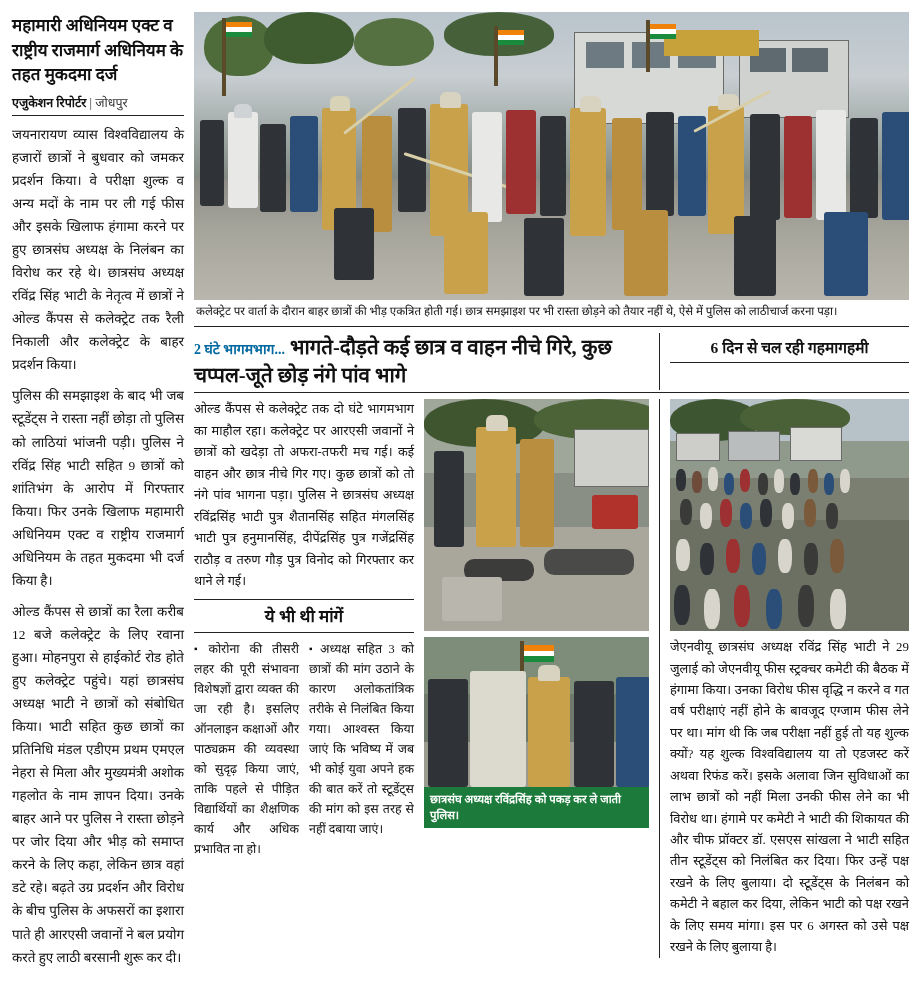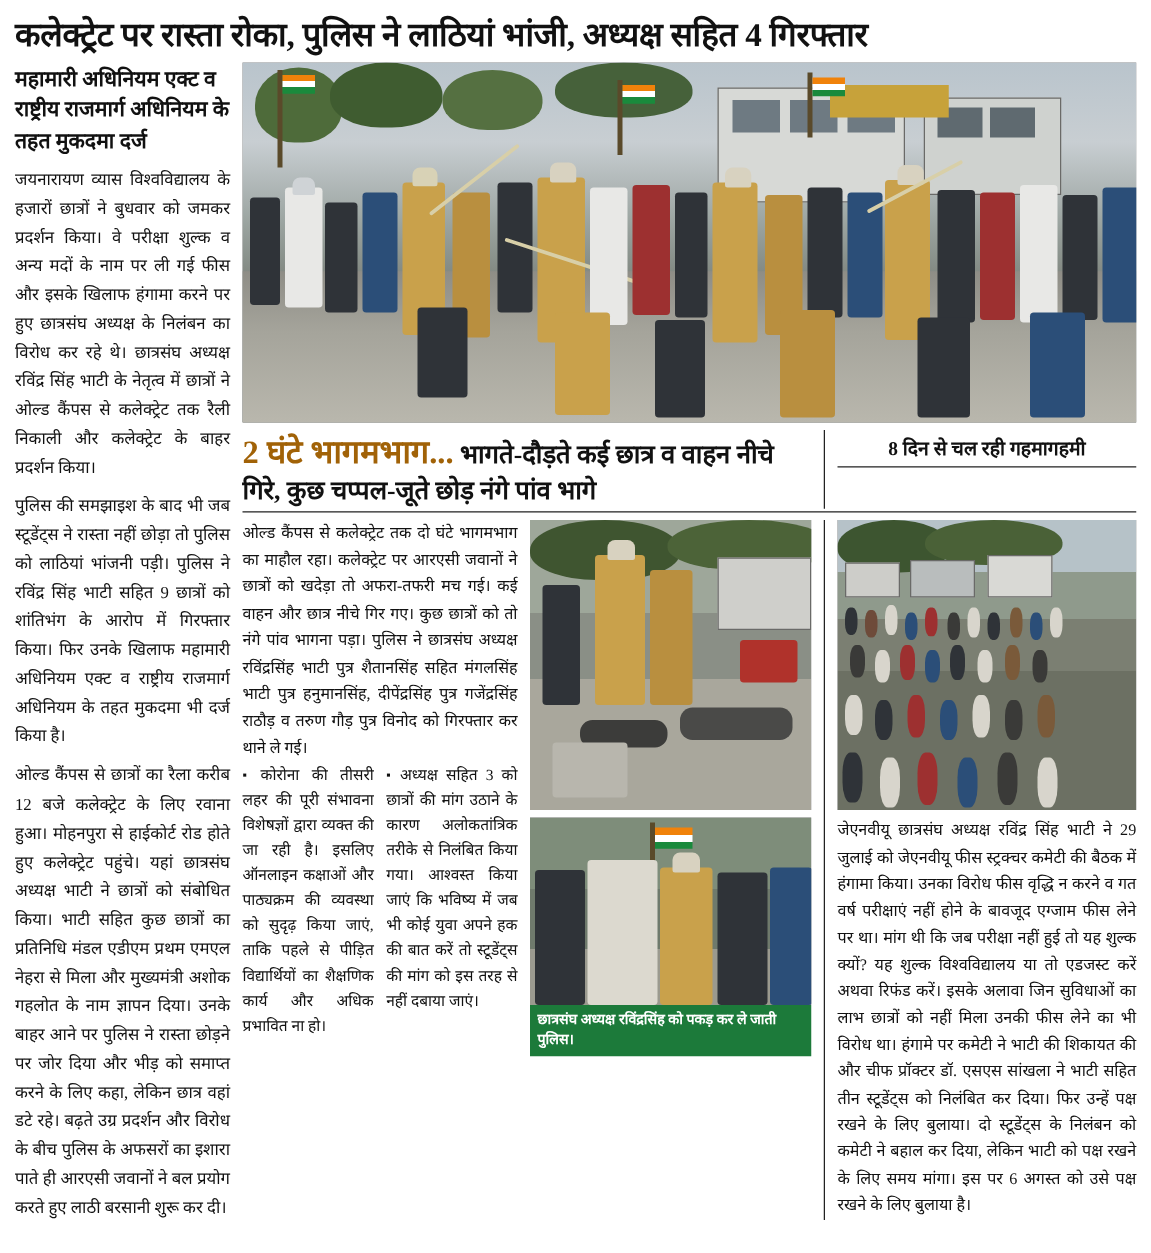--- a/index.html
+++ b/index.html
@@ -106,21 +106,21 @@
   .photo-crowd .sky2 { position:absolute; inset:0; background:linear-gradient(#b6c2c8 0 18%, #8f9a8c 18% 34%, #7b7f72 34% 52%, #6c7063 52% 100%); }
   .dot { position:absolute; border-radius:40%; }
 
   .cap-green {
     background:#1c7a3a; color:#fff; font-size:11.4px; line-height:1.35;
     padding:5px 6px; font-weight:bold;
   }
 
   
   .sec-red {
-    color:#a16207; font-weight:bold; font-size:26px; line-height:1.35;
+    color:#0369a1; font-weight:bold; font-size:14px; line-height:1.35;
   }
   .sec-blk { font-weight:bold; font-size:20.5px; line-height:1.35; color:#111; }
 
   .mini-head {
     text-align:center; font-weight:bold; font-size:15.5px; color:#111;
     padding:3px 0 4px 0;
   }
   .mini-head-2 {
     text-align:center; font-weight:bold; font-size:19px; line-height:1.4; color:#111;
     padding:2px 0 6px 0;
@@ -140,27 +140,29 @@
   .col-d { flex:1 1 auto; }
 
   .vline { border-left:1px solid #222; }
 </style>
 </head>
 <body>
 
 <div class="page">
 
   <div class="kicker">
-    <span class="l2">कलेक्ट्रेट पर रास्ता रोका, पुलिस ने लाठियां भांजी, अध्यक्ष सहित 4 गिरफ्तार</span>
   </div>
 
   <div class="mainrow">
 
     <div class="leftcol">
       <div class="subhead">महामारी अधिनियम एक्ट व राष्ट्रीय राजमार्ग अधिनियम के तहत मुकदमा दर्ज</div>
+      <div class="byline">
+        <span>एजुकेशन रिपोर्टर</span><span class="place">&nbsp;| <span>जोधपुर</span></span>
+      </div>
       <div class="body-text">
         <p>जयनारायण व्यास विश्वविद्यालय के हजारों छात्रों ने बुधवार को जमकर प्रदर्शन किया। वे परीक्षा शुल्क व अन्य मदों के नाम पर ली गई फीस और इसके खिलाफ हंगामा करने पर हुए छात्रसंघ अध्यक्ष के निलंबन का विरोध कर रहे थे। छात्रसंघ अध्यक्ष रविंद्र सिंह भाटी के नेतृत्व में छात्रों ने ओल्ड कैंपस से कलेक्ट्रेट तक रैली निकाली और कलेक्ट्रेट के बाहर प्रदर्शन किया।</p>
         <p>पुलिस की समझाइश के बाद भी जब स्टूडेंट्स ने रास्ता नहीं छोड़ा तो पुलिस को लाठियां भांजनी पड़ी। पुलिस ने रविंद्र सिंह भाटी सहित 9 छात्रों को शांतिभंग के आरोप में गिरफ्तार किया। फिर उनके खिलाफ महामारी अधिनियम एक्ट व राष्ट्रीय राजमार्ग अधिनियम के तहत मुकदमा भी दर्ज किया है।</p>
         <p>ओल्ड कैंपस से छात्रों का रैला करीब 12 बजे कलेक्ट्रेट के लिए रवाना हुआ। मोहनपुरा से हाईकोर्ट रोड होते हुए कलेक्ट्रेट पहुंचे। यहां छात्रसंघ अध्यक्ष भाटी ने छात्रों को संबोधित किया। भाटी सहित कुछ छात्रों का प्रतिनिधि मंडल एडीएम प्रथम एमएल नेहरा से मिला और मुख्यमंत्री अशोक गहलोत के नाम ज्ञापन दिया। उनके बाहर आने पर पुलिस ने रास्ता छोड़ने पर जोर दिया और भीड़ को समाप्त करने के लिए कहा, लेकिन छात्र वहां डटे रहे। बढ़ते उग्र प्रदर्शन और विरोध के बीच पुलिस के अफसरों का इशारा पाते ही आरएसी जवानों ने बल प्रयोग करते हुए लाठी बरसानी शुरू कर दी।</p>
       </div>
     </div>
 
     <div class="rightcol">
 
       <div class="photo photo-main">
@@ -218,42 +220,44 @@
         <div class="fig white" style="left:622px;top:98px;width:30px;height:110px;"></div>
         <div class="fig dark" style="left:656px;top:106px;width:28px;height:100px;"></div>
         <div class="fig blue" style="left:688px;top:100px;width:30px;height:108px;"></div>
         <div class="fig dark" style="left:140px;top:196px;width:40px;height:72px;"></div>
         <div class="fig khaki" style="left:250px;top:200px;width:44px;height:82px;"></div>
         <div class="fig dark" style="left:330px;top:206px;width:40px;height:78px;"></div>
         <div class="fig khaki2" style="left:430px;top:198px;width:44px;height:86px;"></div>
         <div class="fig dark" style="left:540px;top:204px;width:42px;height:80px;"></div>
         <div class="fig blue" style="left:630px;top:200px;width:44px;height:84px;"></div>
       </div>
+      <div class="photo-caption">कलेक्ट्रेट पर वार्ता के दौरान बाहर छात्रों की भीड़ एकत्रित होती गई। छात्र समझाइश पर भी रास्ता छोड़ने को तैयार नहीं थे, ऐसे में पुलिस को लाठीचार्ज करना पड़ा।</div>
 
       <div style="display:flex; gap:10px; margin-top:6px;">
 
         <div style="width:455px; flex:0 0 455px;">
           <div style="font-size:20.5px; line-height:1.38;">
             <span class="sec-red">2 घंटे भागमभाग...</span>
             <span class="sec-blk">भागते-दौड़ते कई छात्र व वाहन नीचे गिरे, कुछ चप्पल-जूते छोड़ नंगे पांव भागे</span>
           </div>
         </div>
 
         <div style="flex:1 1 auto; border-left:1px solid #222; padding-left:10px;">
-          <div class="mini-head">8 दिन से चल रही गहमागहमी</div>
+          <div class="mini-head">6 दिन से चल रही गहमागहमी</div>
           <div style="border-top:1px solid #222;"></div>
         </div>
       </div>
 
       <div style="border-top:1px solid #222; margin-top:2px;"></div>
 
       <div class="bottomrow">
 
         <div class="col-b">
           <div class="body-text" style="font-size:12.8px;line-height:1.68;">ओल्ड कैंपस से कलेक्ट्रेट तक दो घंटे भागमभाग का माहौल रहा। कलेक्ट्रेट पर आरएसी जवानों ने छात्रों को खदेड़ा तो अफरा-तफरी मच गई। कई वाहन और छात्र नीचे गिर गए। कुछ छात्रों को तो नंगे पांव भागना पड़ा। पुलिस ने छात्रसंघ अध्यक्ष रविंद्रसिंह भाटी पुत्र शैतानसिंह सहित मंगलसिंह भाटी पुत्र हनुमानसिंह, दीपेंद्रसिंह पुत्र गजेंद्रसिंह राठौड़ व तरुण गौड़ पुत्र विनोद को गिरफ्तार कर थाने ले गई।</div>
+          <div class="demands-title">ये भी थी मांगें</div>
           <div class="demand-cols">
             <div class="bullet">कोरोना की तीसरी लहर की पूरी संभावना विशेषज्ञों द्वारा व्यक्त की जा रही है। इसलिए ऑनलाइन कक्षाओं और पाठ्यक्रम की व्यवस्था को सुदृढ़ किया जाएं, ताकि पहले से पीड़ित विद्यार्थियों का शैक्षणिक कार्य और अधिक प्रभावित ना हो।</div>
             <div class="bullet">अध्यक्ष सहित 3 को छात्रों की मांग उठाने के कारण अलोकतांत्रिक तरीके से निलंबित किया गया। आश्वस्त किया जाएं कि भविष्य में जब भी कोई युवा अपने हक की बात करें तो स्टूडेंट्स की मांग को इस तरह से नहीं दबाया जाएं।</div>
           </div>
         </div>
 
         <div class="col-c">
           <div class="photo photo-b">
             <div class="grnd"></div>
             <div class="tree" style="left:0;top:0;width:120px;height:48px;background:#3f5530;"></div>

